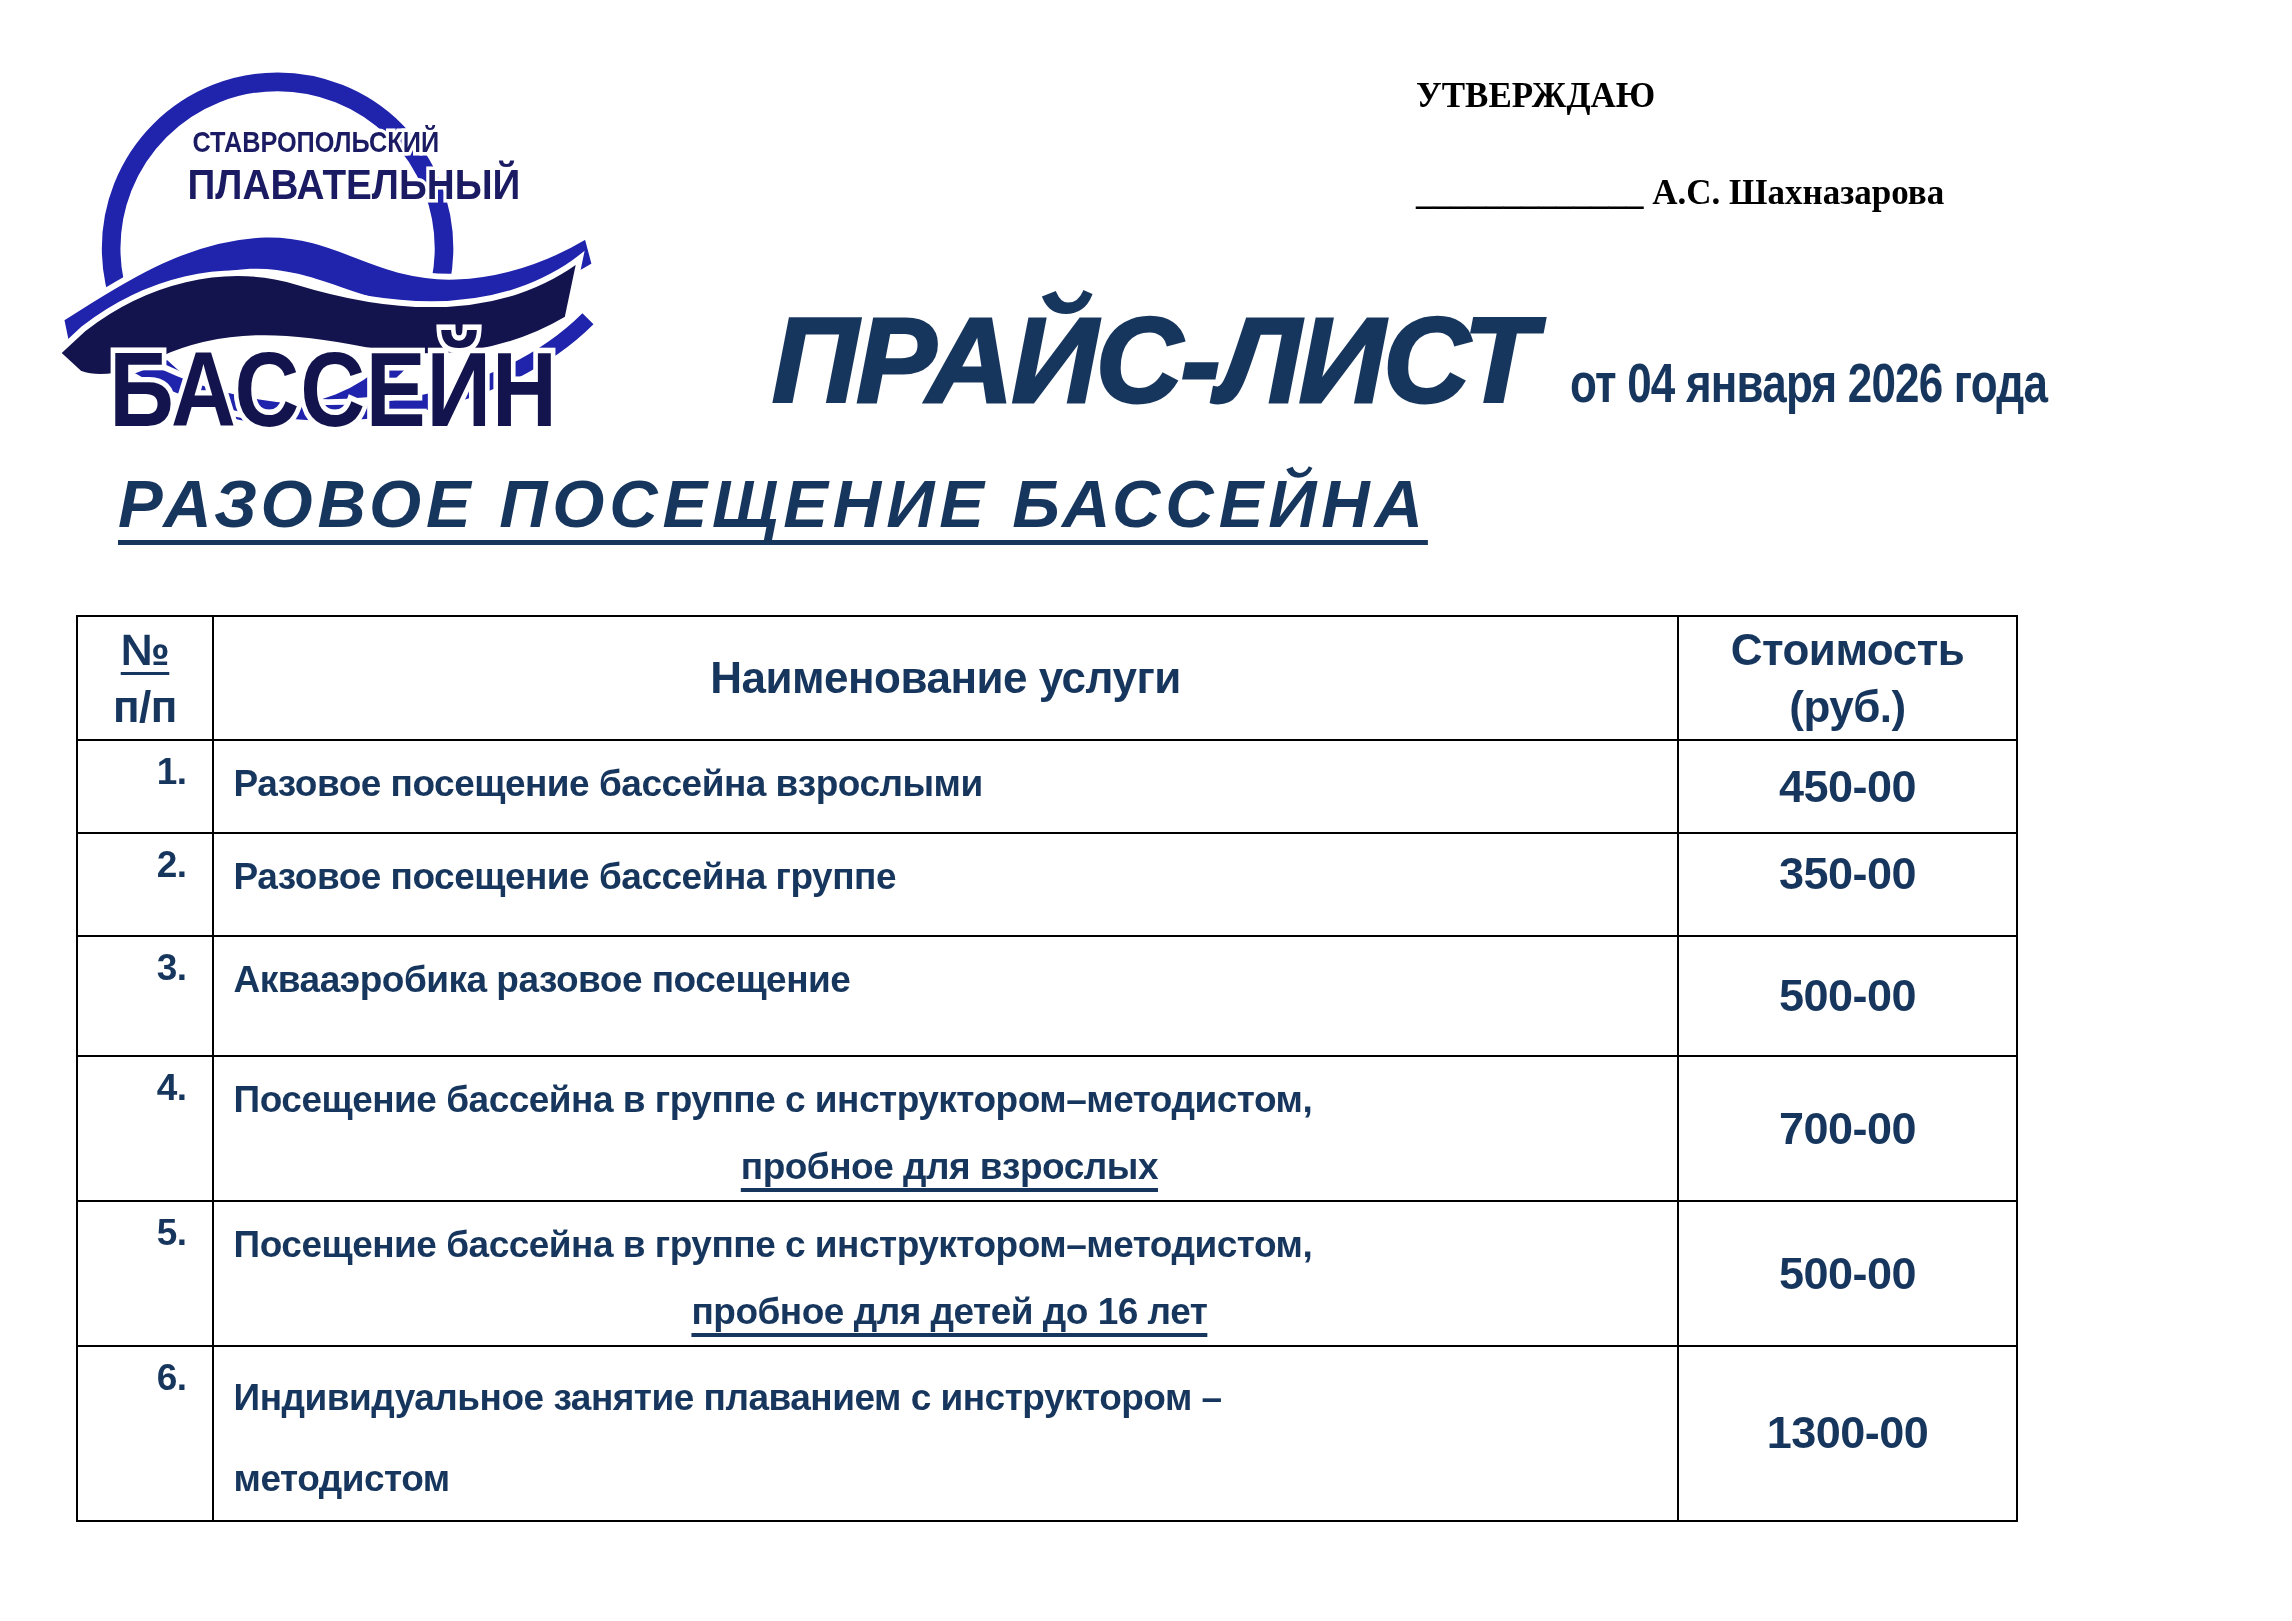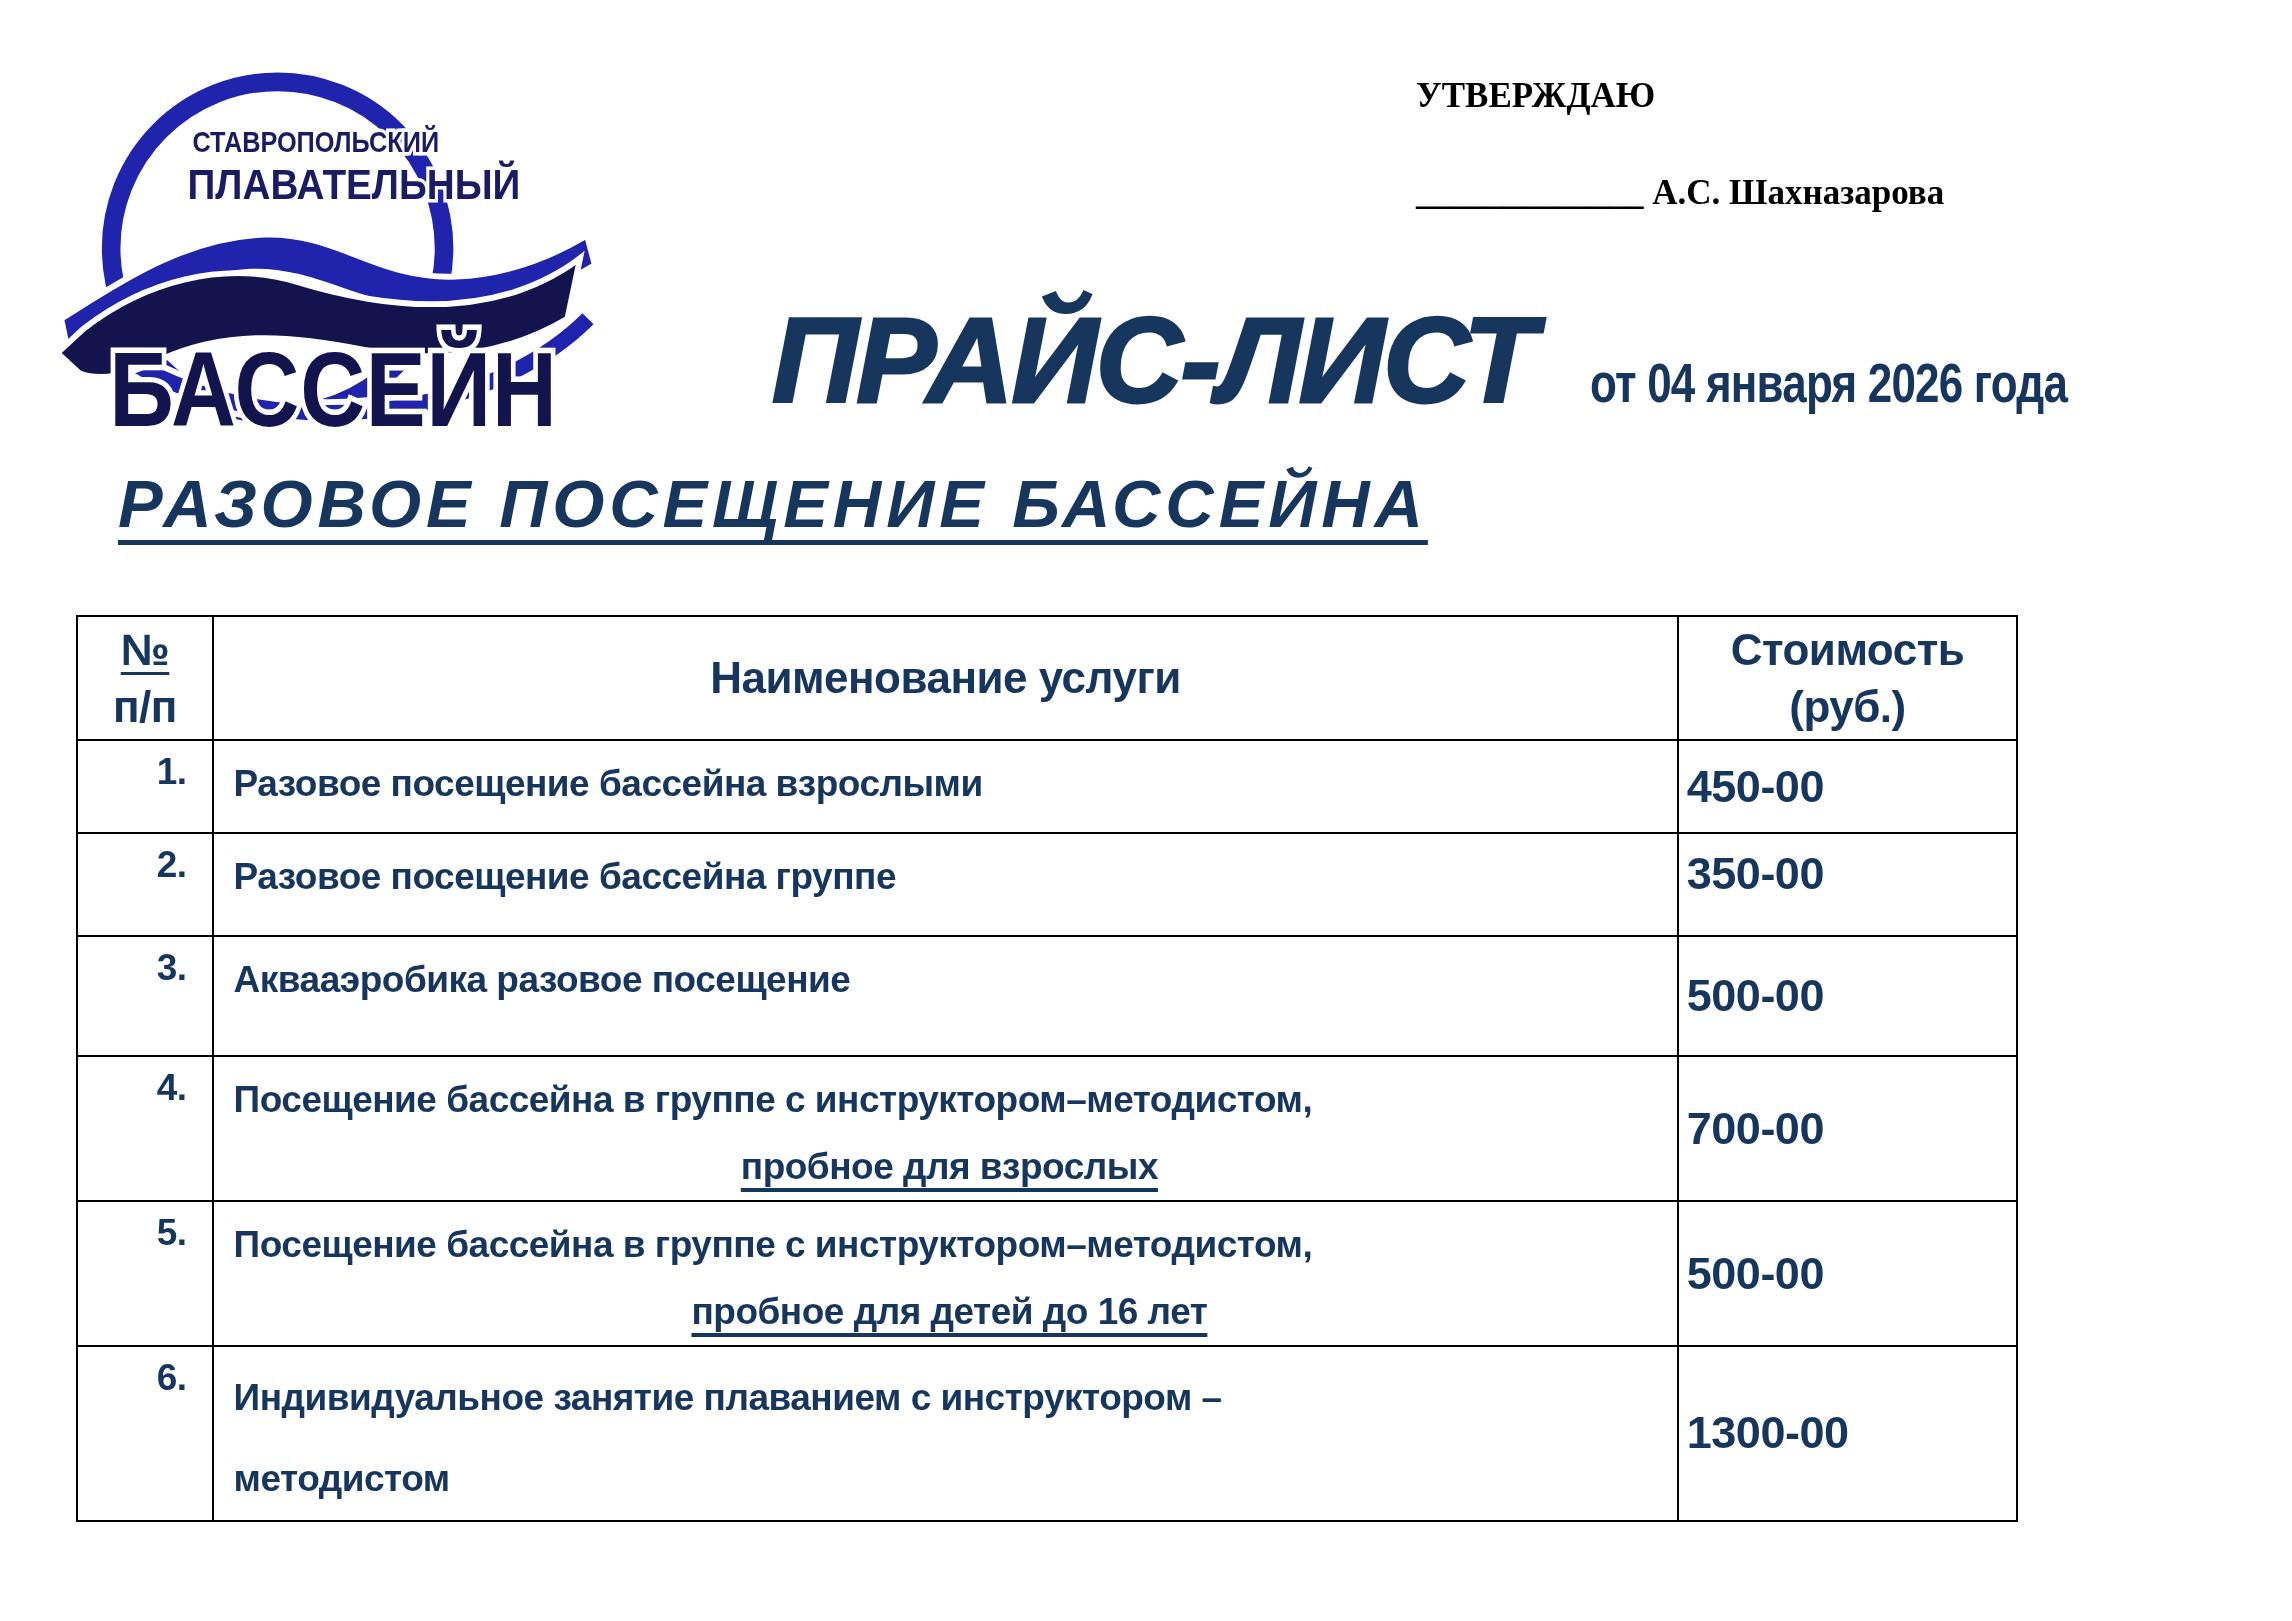--- a/index.html
+++ b/index.html
@@ -31,21 +31,21 @@
     font-family:"Liberation Serif", serif;
     font-weight:bold; font-size:35px; line-height:1.32; color:#000;
   }
   .approval .indent { padding-left:9.8px; }
   .approval .sig { margin-top:51px; }
 
   
   .title-row {
     position:absolute; left:772px; top:294px;
     display:flex; align-items:baseline;
-    color:var(--navy-text,#17365D); line-height:1.1; white-space:nowrap;gap:20px;
+    color:var(--navy-text,#17365D); line-height:1.1; white-space:nowrap;
   }
   .title-main {
     font-size:120px; font-weight:bold; font-style:italic;
     letter-spacing:-2px;
     -webkit-text-stroke:2.9px var(--navy-text,#17365D);
   }
   .title-date {
     display:inline-block;
     font-size:55px; font-weight:bold; margin-left:35px; letter-spacing:-1px;
     transform:scaleX(0.8); transform-origin:0 80%;
@@ -89,21 +89,21 @@
 
   .num-cell {
     font-size:37px; font-weight:bold; text-align:right;
     vertical-align:top; padding:9.8px 25.5px 0 0;
   }
   .service-cell {
     font-size:37px; font-weight:bold;
     vertical-align:top; padding:9.8px 11.8px 0 19.6px; line-height:1.8;
   }
   .price-cell {
-    font-size:45px; font-weight:bold; vertical-align:middle;
+    font-size:45px; font-weight:bold; text-align:center; vertical-align:middle;
     padding:0 7.8px;
     border-radius:23px;
   }
   .price-table tbody tr:nth-child(2) .price-cell { vertical-align:top; padding-top:14px; }
   .price-table tbody tr:nth-child(6) .service-cell { line-height:2.2; }
 
   .svc-line.align-right { text-align:center; }
   .svc-line.underline {
     text-decoration:underline;
     text-decoration-thickness:3.9px; text-underline-offset:8.8px;

